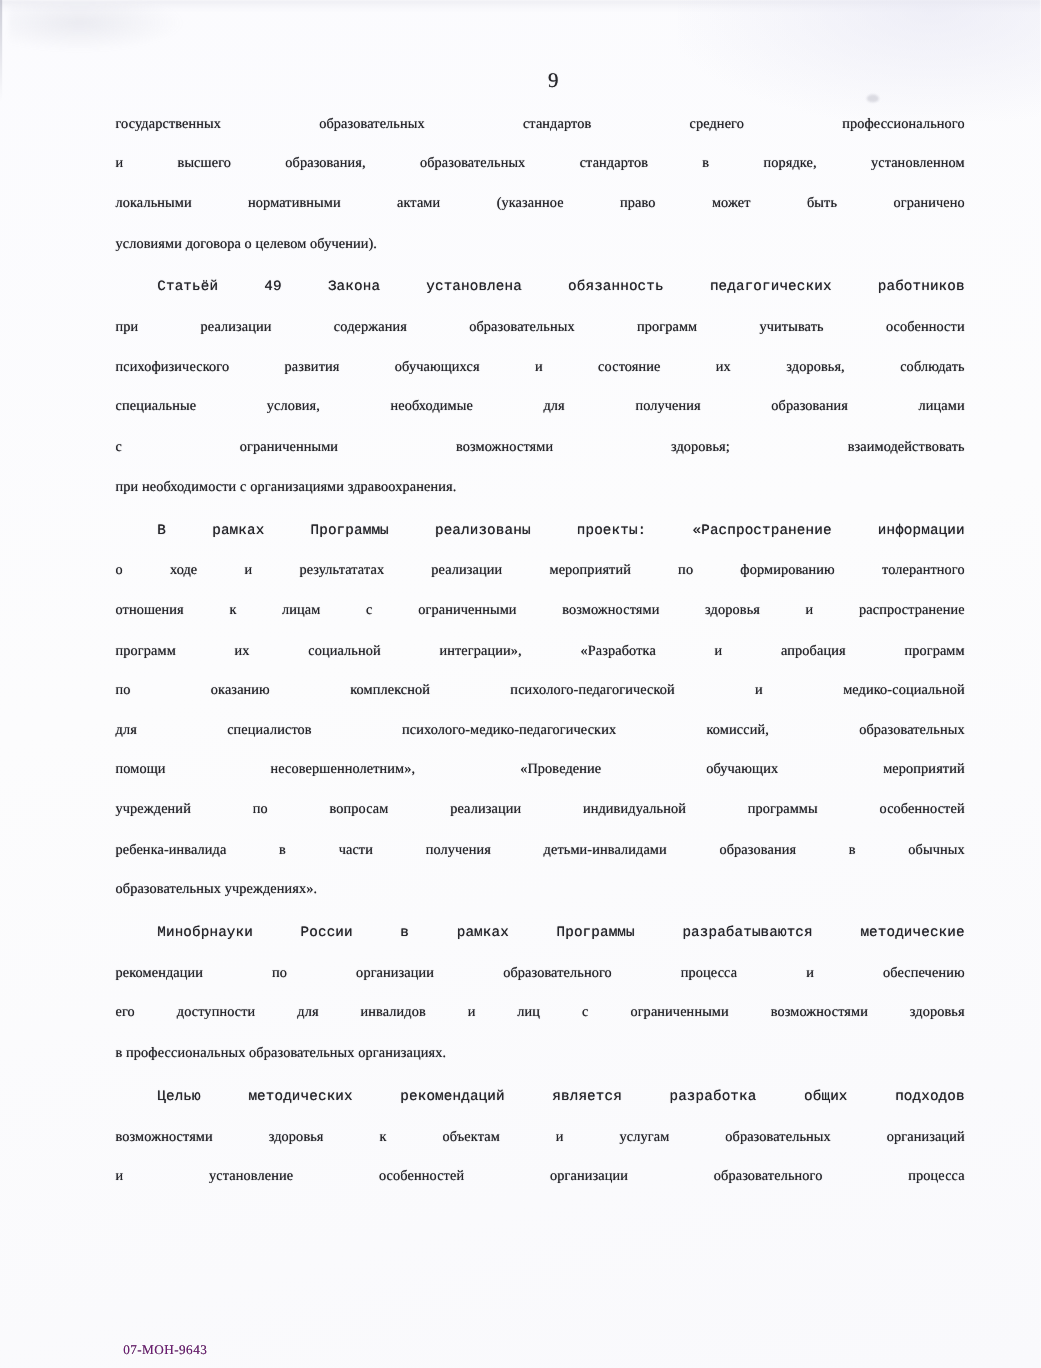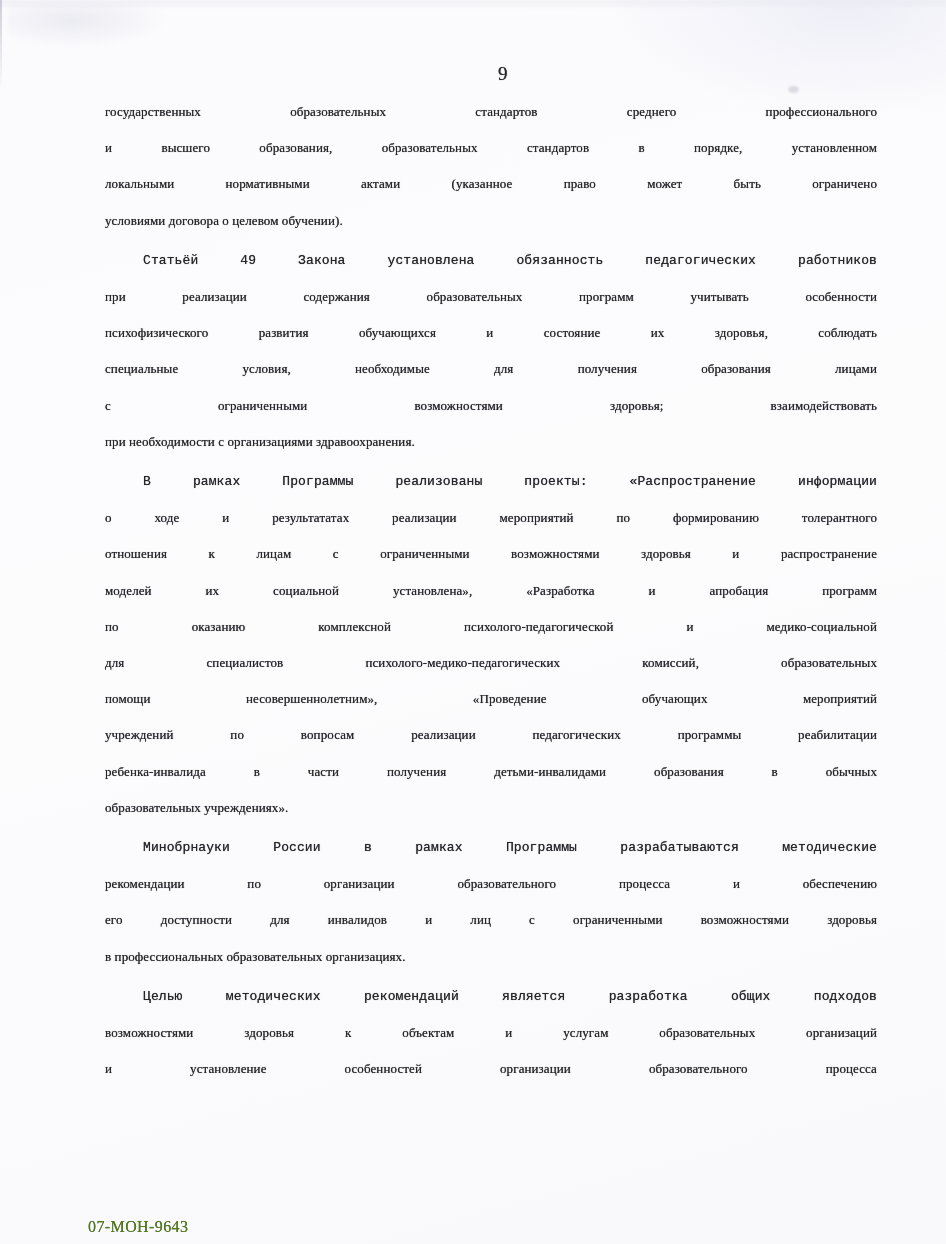--- a/index.html
+++ b/index.html
@@ -50,26 +50,26 @@
     top: 63px;
     text-align: center;
     padding-left: 12px;
     font-size: 19px;
     line-height: 22px;
     letter-spacing: 0.3px;
     text-shadow: 0 0 0.7px rgba(38,38,43,0.8);
   }
   .doc-footer {
     position: absolute;
-    left: 88px;
+    left: 112px;
     top: 1218px;
-    font-size: 16px;
+    font-size: 12px;
     line-height: 18px;
     letter-spacing: 0.4px;
-    color: #4d7c0f;
+    color: #701a75;
     text-shadow: 0 0 0.6px rgba(46,46,51,0.75);
   }
 
   
   .text-body {
     position: absolute;
     left: 105px;
     top: 94px;
     width: 772px;
     font-size: 13px;
@@ -109,25 +109,25 @@
       <div class="line just">при&nbsp;реализации содержания образовательных программ учитывать особенности</div>
       <div class="line just">психофизического развития обучающихся и состояние их здоровья, соблюдать</div>
       <div class="line just">специальные условия, необходимые для получения образования лицами</div>
       <div class="line just">с&nbsp;ограниченными возможностями здоровья; взаимодействовать</div>
       <div class="line">при&nbsp;необходимости с организациями здравоохранения.</div>
     </div>
     <div class="paragraph">
       <div class="line just indent">В рамках Программы реализованы проекты: «Распространение информации</div>
       <div class="line just">о ходе и&nbsp;результататах реализации мероприятий по формированию толерантного</div>
       <div class="line just">отношения к лицам с ограниченными возможностями здоровья и распространение</div>
-      <div class="line just">моделей их социальной установлена», «Разработка и апробация программ</div>
+      <div class="line just">программ их социальной интеграции», «Разработка и апробация программ</div>
       <div class="line just">по&nbsp;оказанию комплексной психолого-педагогической и медико-социальной</div>
       <div class="line just">для&nbsp;специалистов психолого-медико-педагогических комиссий, образовательных</div>
       <div class="line just">помощи несовершеннолетним», «Проведение обучающих мероприятий</div>
-      <div class="line just">учреждений по вопросам реализации педагогических программы реабилитации</div>
+      <div class="line just">учреждений по вопросам реализации индивидуальной программы особенностей</div>
       <div class="line just">ребенка-инвалида в части получения детьми-инвалидами образования в обычных</div>
       <div class="line">образовательных учреждениях».</div>
     </div>
     <div class="paragraph">
       <div class="line just indent">Минобрнауки России в рамках Программы разрабатываются методические</div>
       <div class="line just">рекомендации по организации образовательного процесса и&nbsp;обеспечению</div>
       <div class="line just">его&nbsp;доступности для инвалидов и лиц с ограниченными возможностями здоровья</div>
       <div class="line">в профессиональных образовательных организациях.</div>
     </div>
     <div class="paragraph">

